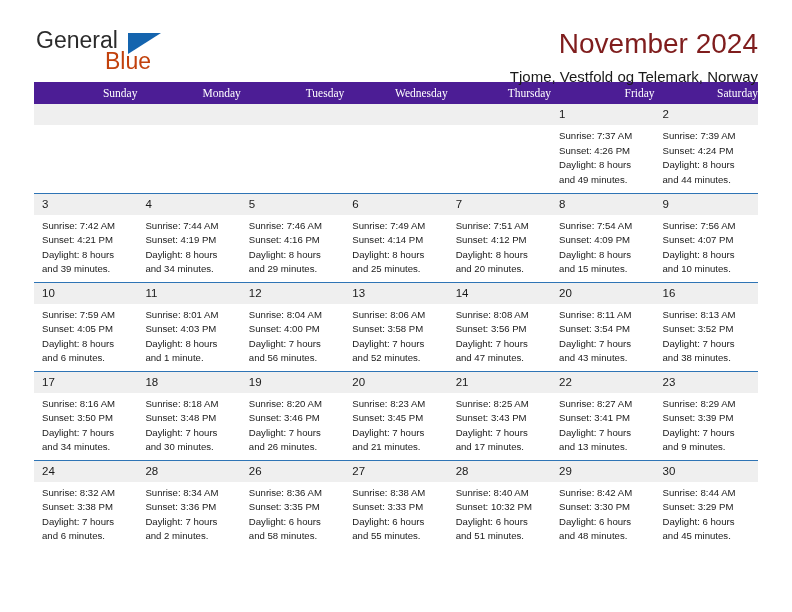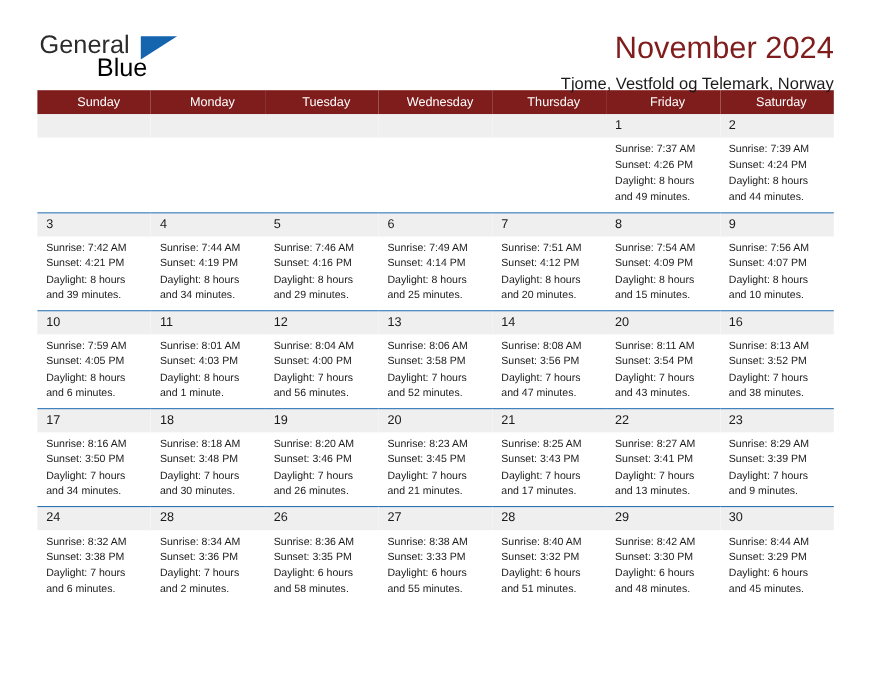--- a/index.html
+++ b/index.html
@@ -40,24 +40,24 @@
   .brand-general {
     position: absolute;
     left: 2px;
     top: 2px;
     font-size: 23px;
     color: #2b2b2b;
     letter-spacing: 0px;
   }
   .brand-blue {
     position: absolute;
-    left: 54px;
+    left: 71px;
     top: 23px;
     font-size: 23px;
-    color: #000000;
+    color: #c2410c;
   }
   .brand-mark {
     position: absolute;
     left: 94px;
     top: 6px;
     width: 0;
     height: 0;
     border-left: 33px solid #1464ae;
     border-bottom: 21px solid transparent;
   }
@@ -81,28 +81,29 @@
   }
 
   
   .calendar {
     margin-top: 10px;
     width: 724px;
     border-collapse: collapse;
     table-layout: fixed;
   }
   .calendar th {
-    background: #7f1d1d;
+    background: #4c1d95;
     color: #ffffff;
     font-size: 11.5px;
     font-weight: normal;
-    text-align: center;
+    text-align: right;
     padding: 5px 0 5px 8px;
     height: 20px;
     box-sizing: border-box;
+    font-family: Liberation Serif, serif;
   }
   .calendar td {
     vertical-align: top;
     padding: 0;
     border-top: 1.6px solid #2e74b5;
     height: 89px;
     box-sizing: border-box;
     background: #ffffff;
   }
   .calendar tr.week-first td {
@@ -429,21 +430,21 @@
               <div>Sunrise: 8:38 AM</div>
               <div>Sunset: 3:33 PM</div>
               <div>Daylight: 6 hours</div>
               <div>and 55 minutes.</div>
             </div>
           </td>
           <td class="">
             <div class="daynum">28</div>
             <div class="details">
               <div>Sunrise: 8:40 AM</div>
-              <div>Sunset: 3:32 PM</div>
+              <div>Sunset: 10:32 PM</div>
               <div>Daylight: 6 hours</div>
               <div>and 51 minutes.</div>
             </div>
           </td>
           <td class="">
             <div class="daynum">29</div>
             <div class="details">
               <div>Sunrise: 8:42 AM</div>
               <div>Sunset: 3:30 PM</div>
               <div>Daylight: 6 hours</div>

